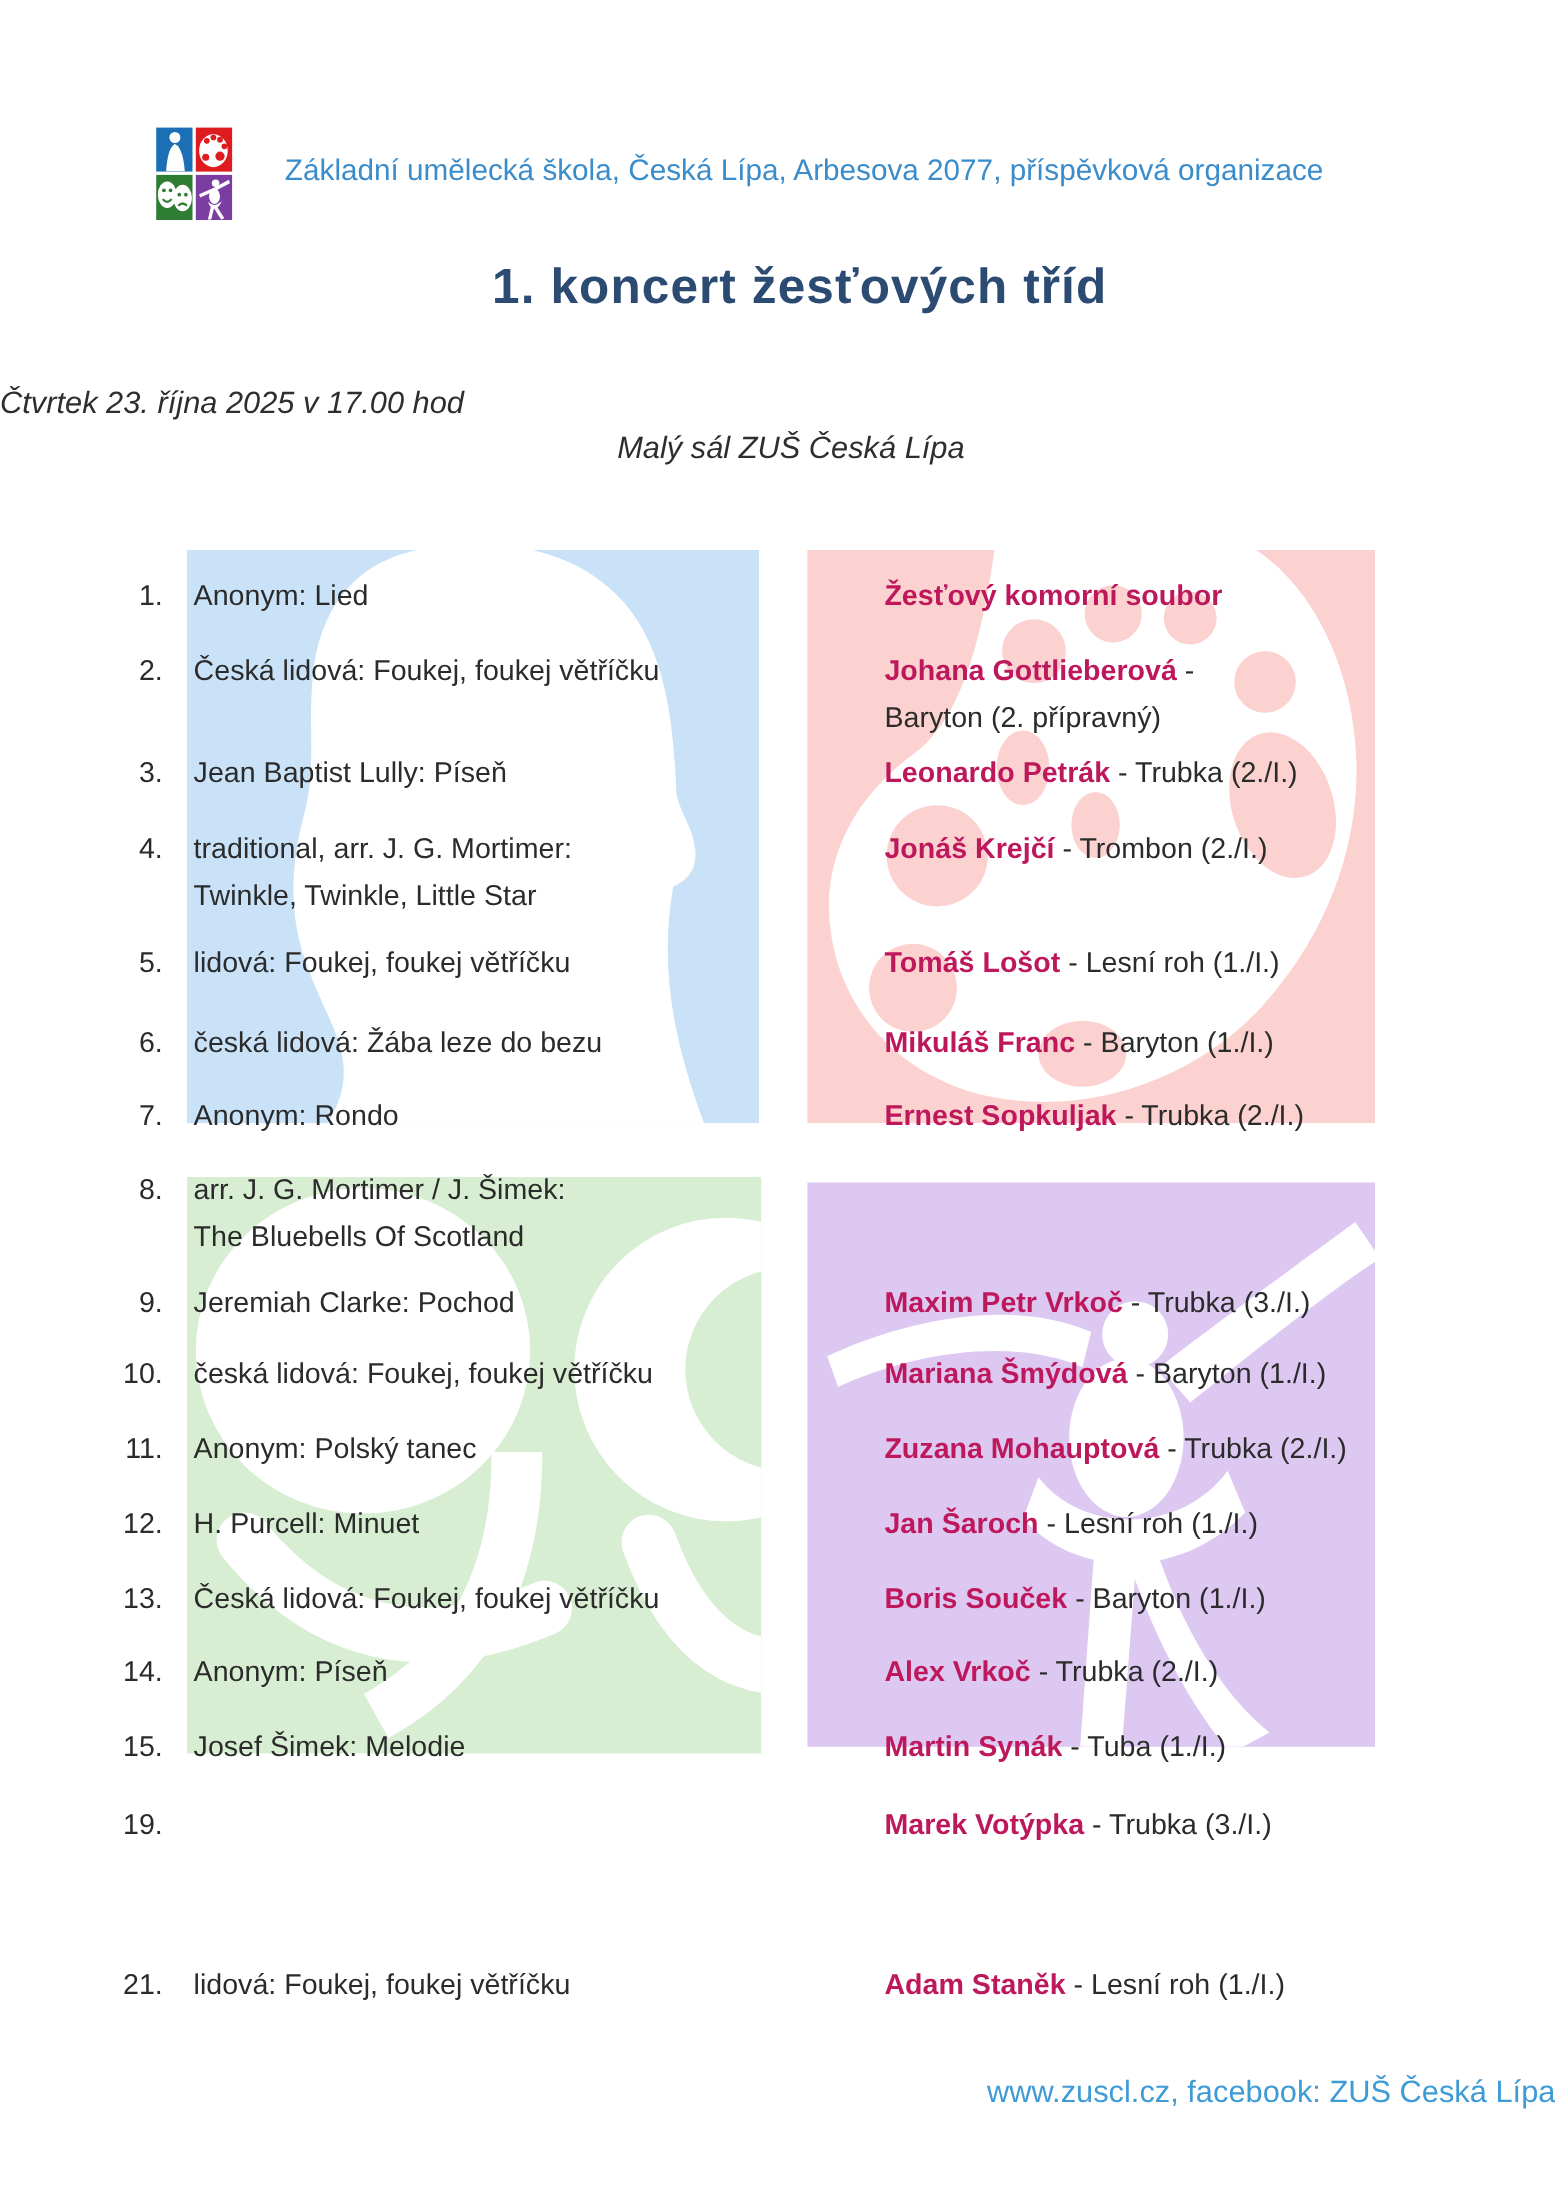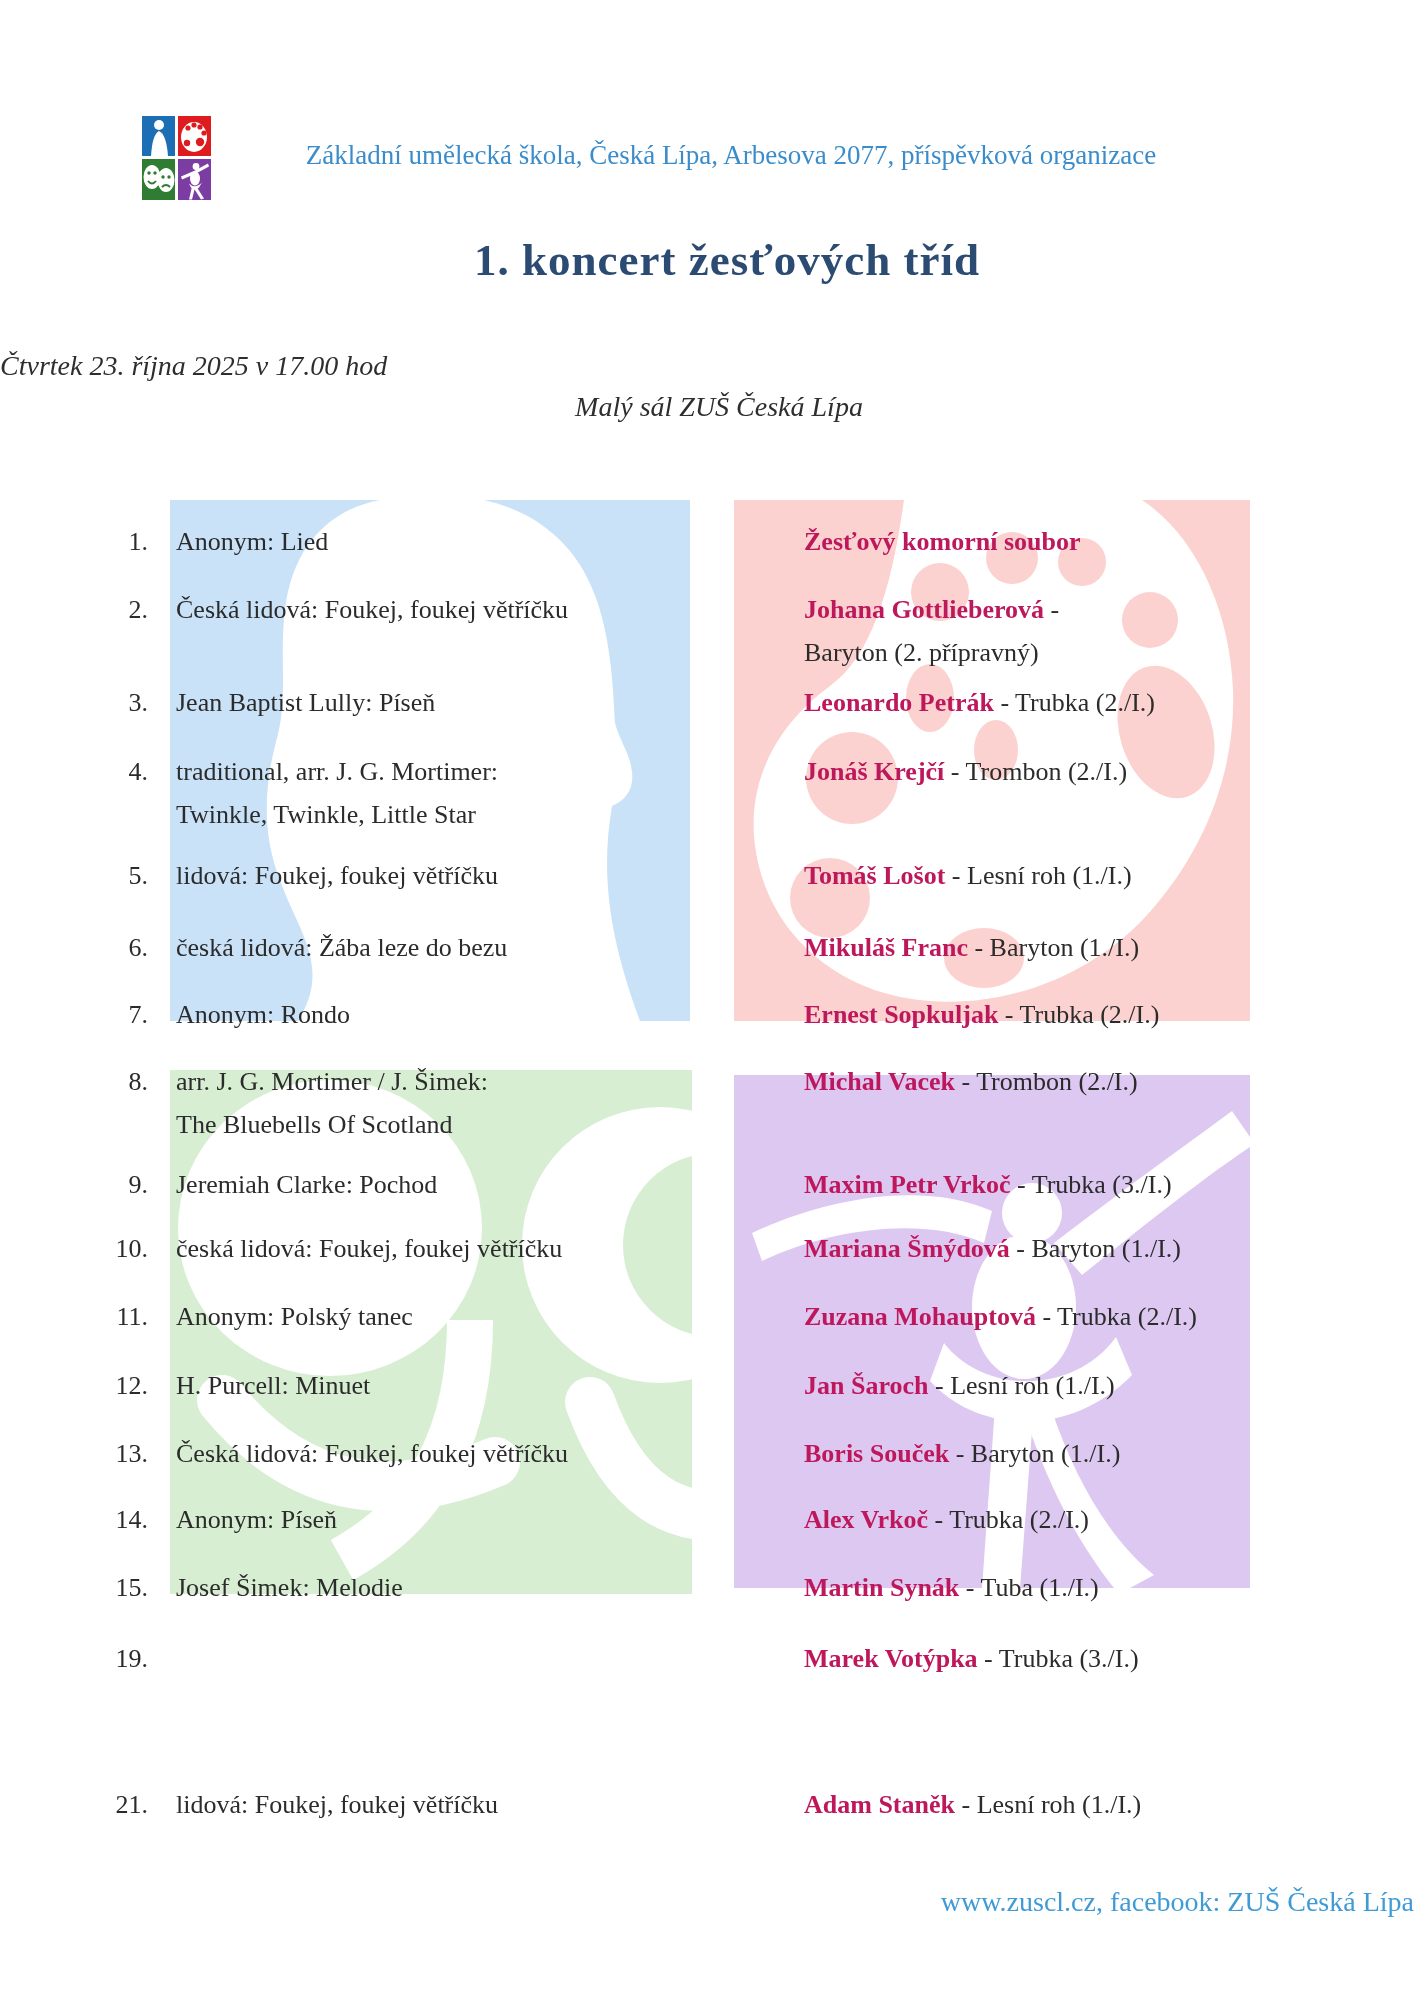--- a/index.html
+++ b/index.html
@@ -1,18 +1,18 @@
 <!DOCTYPE html>
 <html><head>
 <meta charset="utf-8">
 <style>
   html,body{margin:0;padding:0;background:#e8e8e8;}
   .page{
     position:relative;width:1414px;height:2000px;background:#ffffff;
-    font-family:Liberation Serif, serif;overflow:hidden;margin:0 auto;
+    font-family:Liberation Sans, sans-serif;overflow:hidden;margin:0 auto;
   }
   
   .logo{position:absolute;left:142px;top:116px;width:69px;height:84px;
         display:grid;grid-template-columns:33px 33px;grid-template-rows:40px 41px;gap:3px;}
   .tile{position:relative;}
   .tile svg{position:absolute;inset:0;width:100%;height:100%;}
   .tile-music{background:#1d6fb5;}
   .tile-art{background:#de1b1e;}
   .tile-drama{background:#2f7d32;}
   .tile-dance{background:#7c3da2;}
@@ -185,21 +185,20 @@
   </div>
   <div class="row" style="top:993px">
     <div class="num">7.</div>
     <div class="piece">Anonym: Rondo</div>
     <div class="performer"><span class="pname">Ernest Sopkuljak</span><span class="prest"> - Trubka (2./I.)</span></div>
   </div>
   <div class="row" style="top:1060px">
     <div class="num">8.</div>
     <div class="piece">arr. J. G. Mortimer / J. Šimek:
 The Bluebells Of Scotland</div>
-    <div class="performer"><span class="pname">Michal Vacek</span><span class="prest"> - Trombon (2./I.)</span></div>
   </div>
   <div class="row" style="top:1163px">
     <div class="num">9.</div>
     <div class="piece">Jeremiah Clarke: Pochod</div>
     <div class="performer"><span class="pname">Maxim Petr Vrkoč</span><span class="prest"> - Trubka (3./I.)</span></div>
   </div>
   <div class="row" style="top:1227px">
     <div class="num">10.</div>
     <div class="piece">česká lidová: Foukej, foukej větříčku</div>
     <div class="performer"><span class="pname">Mariana Šmýdová</span><span class="prest"> - Baryton (1./I.)</span></div>

